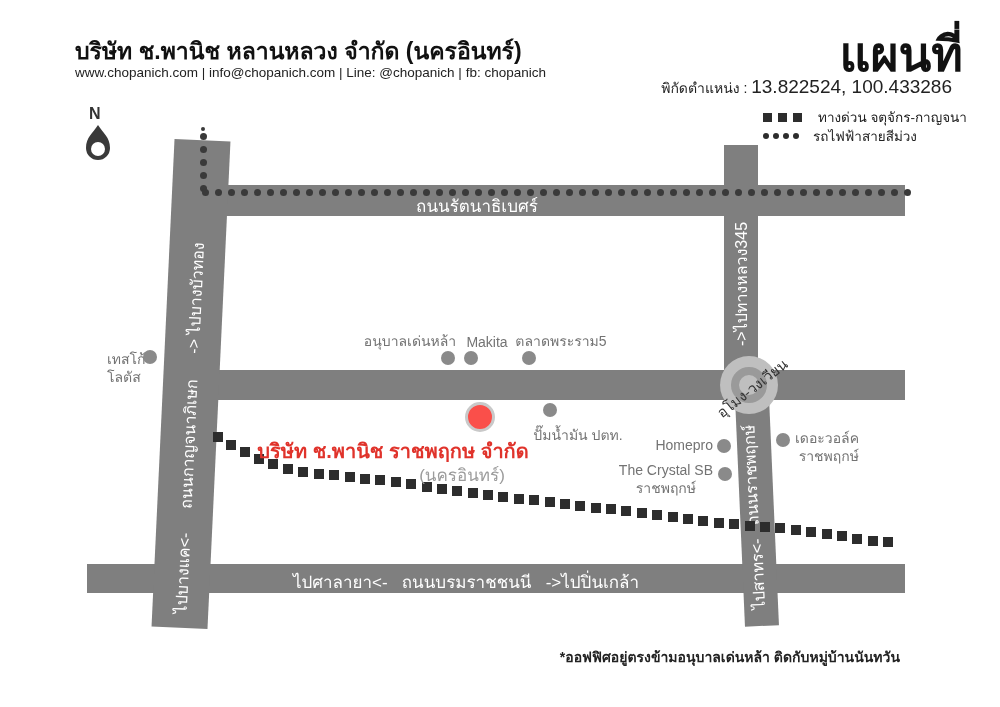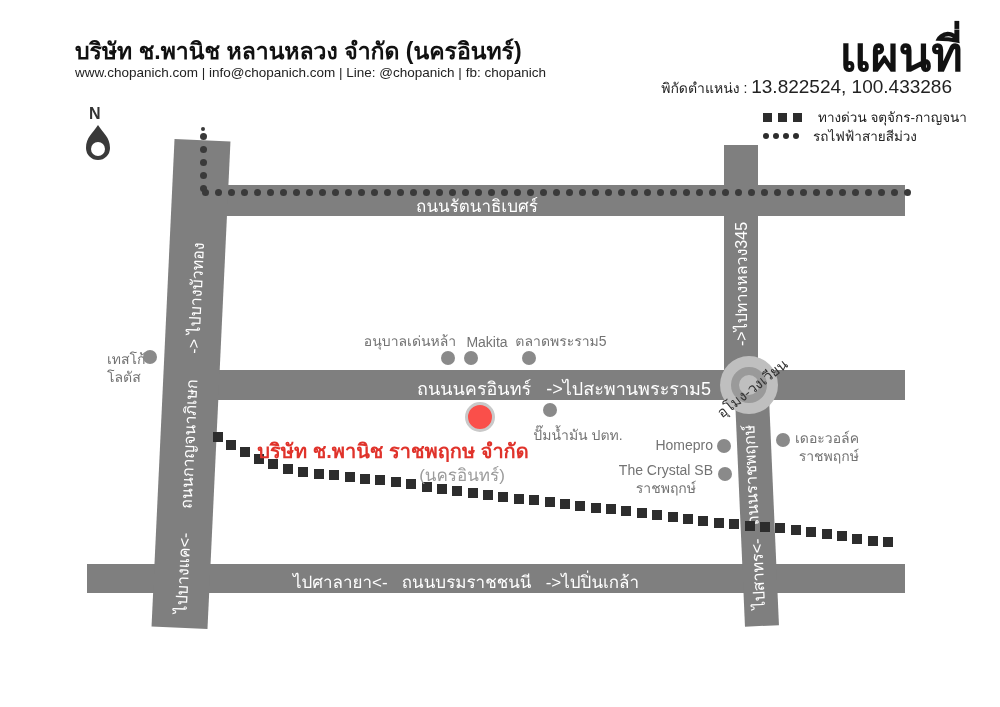--- a/index.html
+++ b/index.html
@@ -82,21 +82,20 @@
   </svg>
 
   <div class="road" style="left:205px;top:185px;width:700px;height:31px;"></div>
   <div class="road" style="left:205px;top:370px;width:700px;height:30px;"></div>
   <div class="road" style="left:87px;top:564px;width:818px;height:29px;"></div>
   <div class="road" style="left:163px;top:140px;width:56px;height:488px;transform:rotate(2.7deg);"></div>
   <div class="road" style="left:724px;top:145px;width:34px;height:228px;"></div>
   <div class="road" style="left:740px;top:398px;width:34px;height:228px;transform:rotate(-2.5deg);"></div>
 
   <div class="road-label" style="left:477px;top:192px;font-size:17px;">ถนนรัตนาธิเบศร์</div>
-  <div class="road-label" style="left:564px;top:374px;font-size:18px;">ถนนนครอินทร์&nbsp;&nbsp;&nbsp;-&gt;ไปสะพานพระราม5</div>
   <div class="road-label" style="left:466px;top:568px;font-size:17px;">ไปศาลายา&lt;-&nbsp;&nbsp;&nbsp;ถนนบรมราชชนนี&nbsp;&nbsp;&nbsp;-&gt;ไปปิ่นเกล้า</div>
 
   <div class="vlabel" style="left:196px;top:298px;transform:translate(-50%,-50%) rotate(-87.3deg);">-&gt;&nbsp;ไปบางบัวทอง</div>
   <div class="vlabel" style="left:189px;top:444px;transform:translate(-50%,-50%) rotate(-87.3deg);">ถนนกาญจนาภิเษก</div>
   <div class="vlabel" style="left:183px;top:573px;transform:translate(-50%,-50%) rotate(-87.3deg);">ไปบางแค&lt;-</div>
   <div class="vlabel" style="left:741px;top:284px;">-&gt;ไปทางหลวง345</div>
   <div class="vlabel" style="left:751px;top:475px;transform:translate(-50%,-50%) rotate(-92.5deg);">ถนนราชพฤกษ์</div>
   <div class="vlabel" style="left:758px;top:574px;transform:translate(-50%,-50%) rotate(-92.5deg);">ไปสาทร&lt;-</div>
 
   <div class="abs rb-outer"></div>
@@ -244,14 +243,15 @@
         <div>เดอะวอล์ค</div>
         <div>ราชพฤกษ์</div>
       </div>
       <div class="lm-dot" style="left: 776px; top: 433px;"></div>
     </div>
 
   <div class="abs dest-marker"></div>
   <div class="abs dest-name">บริษัท ช.พานิช ราชพฤกษ จำกัด</div>
   <div class="abs dest-branch">(นครอินทร์)</div>
 
+  <div class="abs footnote">*ออฟฟิศอยู่ตรงข้ามอนุบาลเด่นหล้า ติดกับหมู่บ้านนันทวัน</div>
 
 </div>
 
 </body></html>

